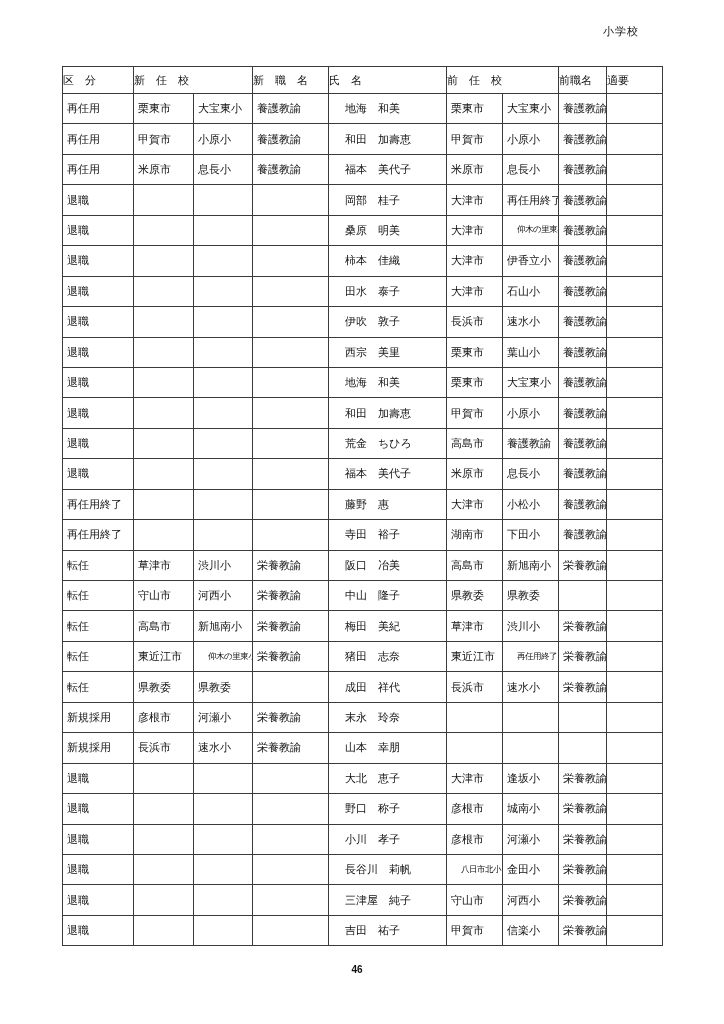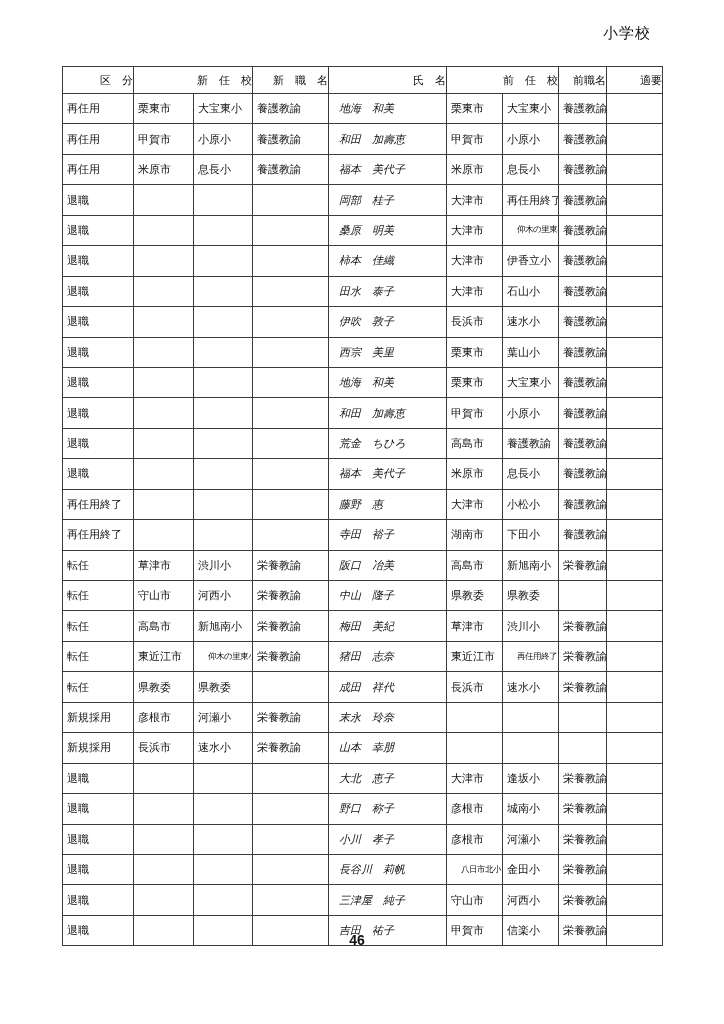--- a/index.html
+++ b/index.html
@@ -11,21 +11,21 @@
     width: 724px;
     height: 1024px;
     position: relative;
     font-family: "Liberation Sans", "DejaVu Sans", sans-serif;
     color: #111111;
   }
   .corner-label {
     position: absolute;
     top: 24px;
     left: 603px;
-    font-size: 15px;
+    font-size: 11px;
     letter-spacing: 1px;
   }
   table.personnel {
     position: absolute;
     left: 62px;
     top: 66px;
     border-collapse: collapse;
     table-layout: fixed;
     width: 600px;
     border: 1.5px solid #222222;
@@ -33,46 +33,45 @@
   table.personnel th,
   table.personnel td {
     border: 1px solid #3a3a3a;
     font-size: 11px;
     font-weight: normal;
     overflow: hidden;
     white-space: nowrap;
   }
   table.personnel th {
     height: 26px;
-    text-align: right;
+    text-align: left;
     vertical-align: middle;
     padding: 0;
   }
   table.personnel td {
     height: 29.45px;
     vertical-align: middle;
     text-align: left;
     padding: 0 1px 0 4px;
   }
   table.personnel td.name-cell {
-    padding-left: 10px;
-    font-style: italic;
+    padding-left: 16px;
   }
   table.personnel td.shrink {
     font-size: 8.5px;
     letter-spacing: -0.5px;
     padding-left: 14px;
   }
   .page-number {
     position: absolute;
-    top: 932px;
+    top: 964px;
     left: 0;
     width: 714px;
     text-align: center;
-    font-size: 14px;
+    font-size: 10px;
     font-weight: bold;
   }
 </style>
 </head>
 <body>
 
 <div class="corner-label">小学校</div>
 
 <table class="personnel">
   <colgroup>

